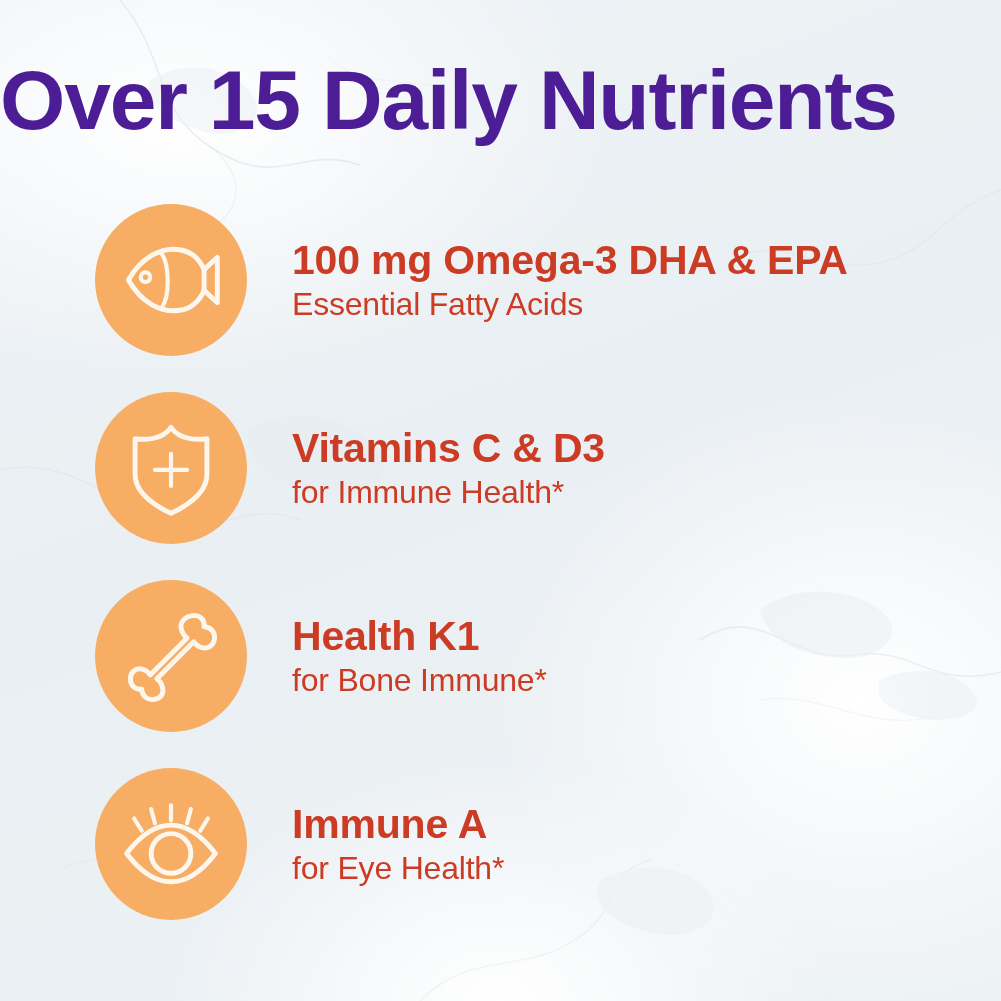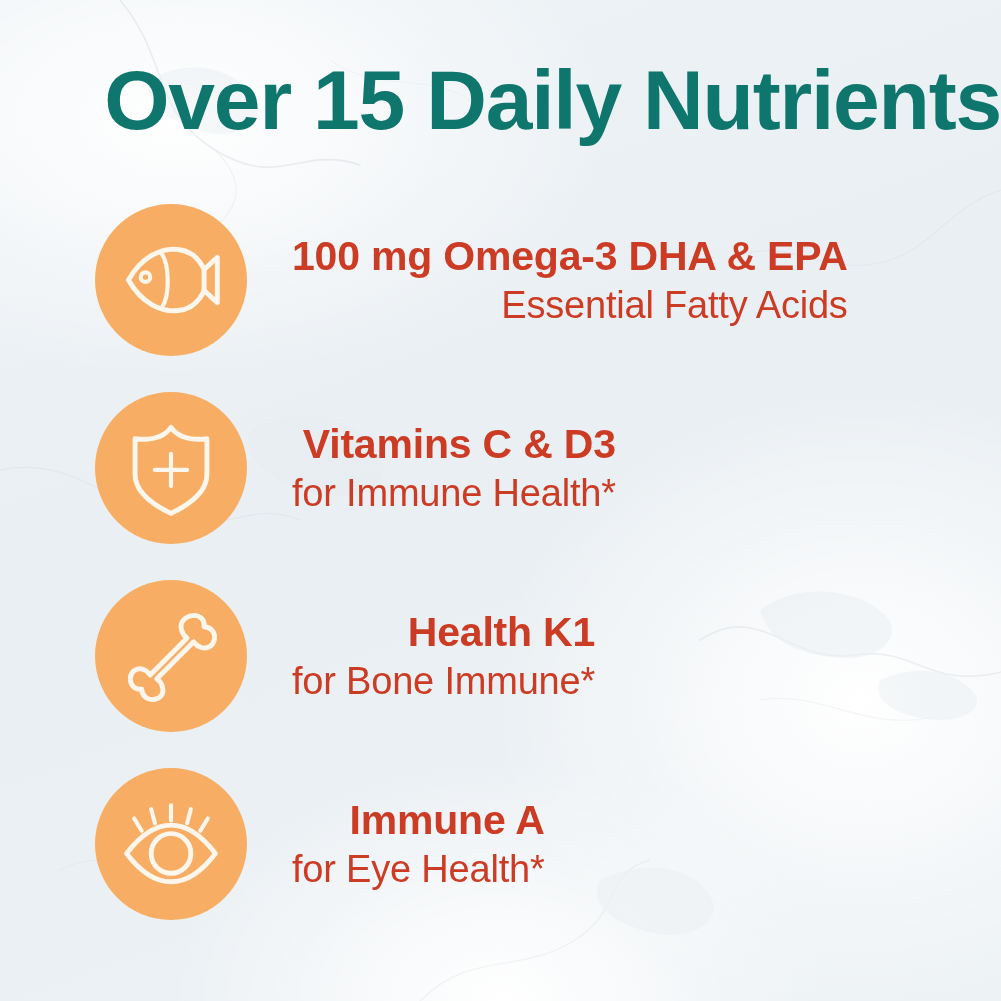--- a/index.html
+++ b/index.html
@@ -39,26 +39,26 @@
     opacity: 0.55;
   }
   .marble-veins svg { display:block; width:100%; height:100%; }
 
   
   .heading {
     position: absolute;
     left: 0;
     right: 0;
     top: 58px;
-    text-align: right;
+    text-align: left;
     font-size: 84px;
     line-height: 1.0;
     font-weight: 700;
     letter-spacing: -1.2px;
-    color: #0f766e;
+    color: #4c1d95;
     white-space: nowrap;
   }
 
   
   .rows {
     position: absolute;
     left: 0;
     top: 186px;
     width: 1001px;
   }
@@ -96,31 +96,30 @@
     fill: none;
     stroke: #fdf6ec;
     stroke-width: 4.4;
     stroke-linecap: round;
     stroke-linejoin: round;
   }
 
   .row-text {
     margin-left: 45px;
     color: #cc3b24;
-    text-align: right;
   }
   .row-title {
     font-size: 41px;
     line-height: 1.18;
     font-weight: 700;
     letter-spacing: -0.2px;
     white-space: nowrap;
   }
   .row-sub {
-    font-size: 38px;
+    font-size: 32px;
     line-height: 1.18;
     font-weight: 400;
     letter-spacing: -0.2px;
     white-space: nowrap;
     margin-top: 2px;
   }
 </style>
 </head>
 <body>
 

